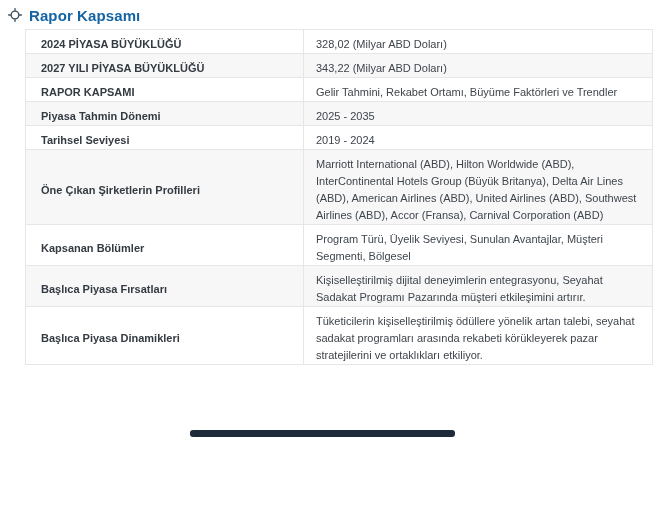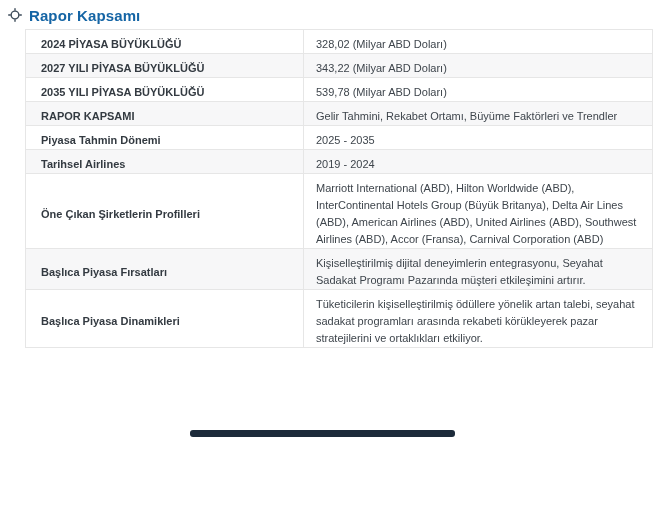--- a/index.html
+++ b/index.html
@@ -84,48 +84,48 @@
   <tr>
     <td class="label">2024 PİYASA BÜYÜKLÜĞÜ</td>
     <td class="value">328,02 (Milyar ABD Doları)</td>
   </tr>
 
   <tr>
     <td class="label">2027 YILI PİYASA BÜYÜKLÜĞÜ</td>
     <td class="value">343,22 (Milyar ABD Doları)</td>
   </tr>
 
-  <tr>
-    <td class="label">2035 YILI PİYASA BÜYÜKLÜĞÜ</td>
-    <td class="value">539,78 (Milyar ABD Doları)</td>
-  </tr>
 
 
   <tr>
     <td class="label">RAPOR KAPSAMI</td>
     <td class="value">Gelir Tahmini, Rekabet Ortamı, Büyüme Faktörleri ve Trendler</td>
   </tr>
 
 
   <tr>
     <td class="label">Piyasa Tahmin Dönemi</td>
     <td class="value">2025 - 2035</td>
   </tr>
 
   <tr>
-    <td class="label">Tarihsel Airlines</td>
+    <td class="label">Tarihsel Seviyesi</td>
     <td class="value">2019 - 2024</td>
   </tr>
 
 
   <tr>
     <td class="label">Öne Çıkan Şirketlerin Profilleri</td>
     <td class="value">Marriott International (ABD), Hilton Worldwide (ABD), InterContinental Hotels Group (Büyük Britanya), Delta Air Lines (ABD), American Airlines (ABD), United Airlines (ABD), Southwest Airlines (ABD), Accor (Fransa), Carnival Corporation (ABD)</td>
   </tr>
 
+  <tr>
+    <td class="label">Kapsanan Bölümler</td>
+    <td class="value">Program Türü, Üyelik Seviyesi, Sunulan Avantajlar, Müşteri Segmenti, Bölgesel</td>
+  </tr>
 
   <tr>
     <td class="label">Başlıca Piyasa Fırsatları</td>
     <td class="value">Kişiselleştirilmiş dijital deneyimlerin entegrasyonu, Seyahat Sadakat Programı Pazarında müşteri etkileşimini artırır.</td>
   </tr>
 
   <tr>
     <td class="label">Başlıca Piyasa Dinamikleri</td>
     <td class="value">Tüketicilerin kişiselleştirilmiş ödüllere yönelik artan talebi, seyahat sadakat programları arasında rekabeti körükleyerek pazar stratejilerini ve ortaklıkları etkiliyor.</td>
   </tr>

